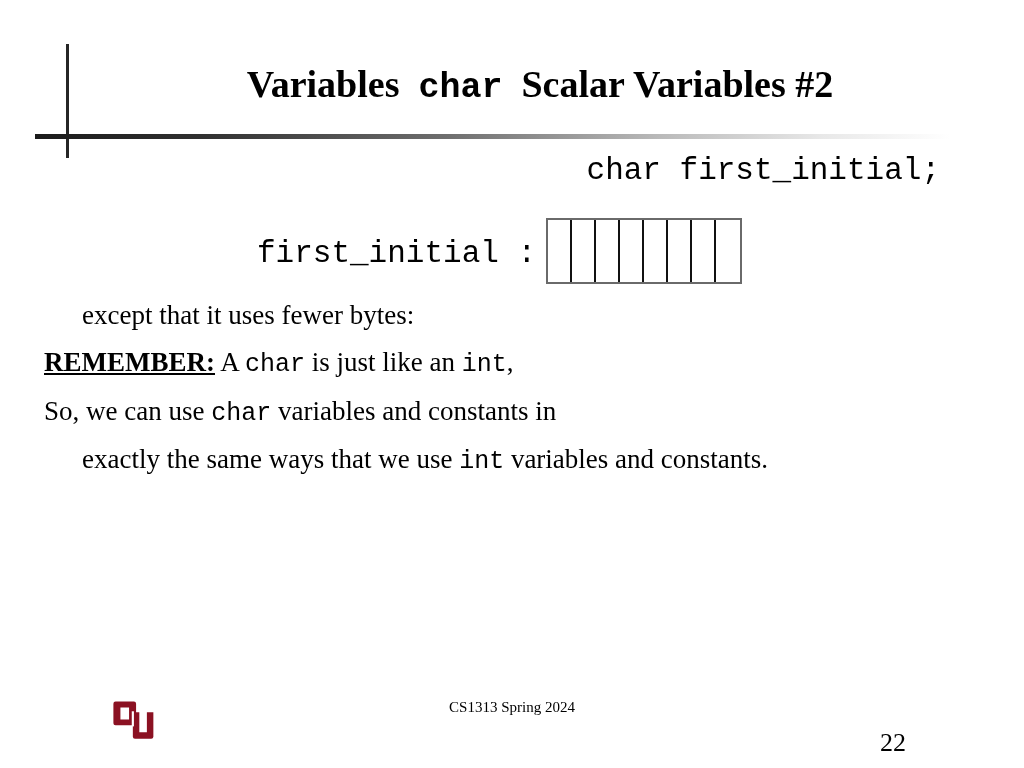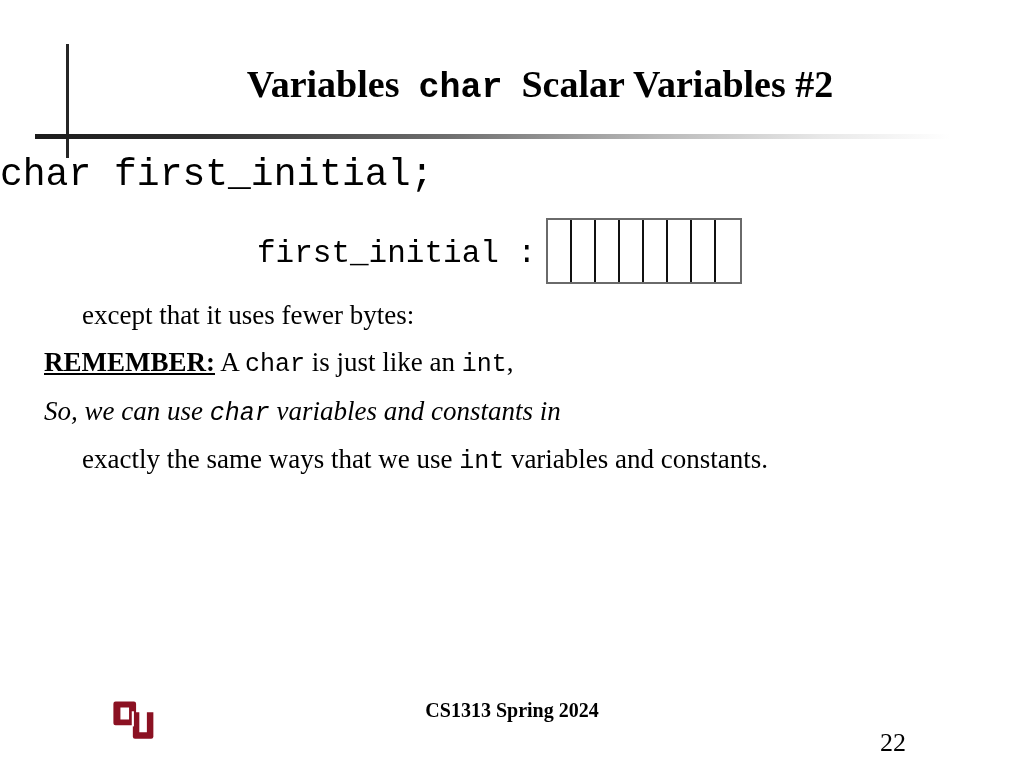--- a/index.html
+++ b/index.html
@@ -52,23 +52,23 @@
     font-weight: bold;
     font-size: 35px;
   }
 
   
   .code-line {
     position: absolute;
     left: 0;
     top: 152px;
     width: 940px;
-    text-align: left;
-    font-family: "Liberation Mono", "DejaVu Sans Mono", monospace;
-    font-size: 38px;
+    text-align: right;
+    font-family: "Liberation Mono", "DejaVu Sans Mono", monospace;
+    font-size: 31px;
     line-height: 1.2;
     white-space: pre;
   }
 
   
   .var-row {
     position: absolute;
     left: 0;
     top: 218px;
     width: 852px;
@@ -142,22 +142,22 @@
     left: 0;
     top: 699px;
     width: 1024px;
     text-align: center;
   }
   .footer-line1 {
     font-size: 21px;
     line-height: 1.18;
   }
   .footer-line2 {
-    font-size: 20px;
-    font-weight: bold;
+    font-size: 15px;
+    font-weight: normal;
     line-height: 1.18;
   }
   .page-number {
     position: absolute;
     left: 880px;
     top: 708px;
     width: 90px;
     font-size: 26px;
     margin-top: 20px;
   }
@@ -188,21 +188,21 @@
   </span>
 </div>
 
 <div class="body-block">
 
   <p class="body-para indent">except that it uses fewer bytes:</p>
 
   <p class="body-para"><span class="strong-underline">REMEMBER:</span><span> A </span><span class="mono">char</span><span> is just like an </span><span class="mono">int</span><span>,</span></p>
 
 
-  <p class="body-para" style="margin-top:4px;font-style:italic;"><span>So, we can use </span><span class="mono">char</span><span> variables and constants in</span></p>
+  <p class="body-para" style="margin-top:4px;"><span>So, we can use </span><span class="mono">char</span><span> variables and constants in</span></p>
 
   <p class="body-para indent"><span>exactly the same ways that we use </span><span class="mono">int</span><span> variables and constants.</span></p>
 
 </div>
 
 <div class="ou-logo">
   <svg viewBox="0 0 100 100" width="56" height="54" aria-hidden="true">
     <g fill="#8B1122">
 
       <path d="M14 14 h34 a4 4 0 0 1 4 4 v36 a4 4 0 0 1 -4 4 h-34 a4 4 0 0 1 -4 -4 v-36 a4 4 0 0 1 4 -4 z

